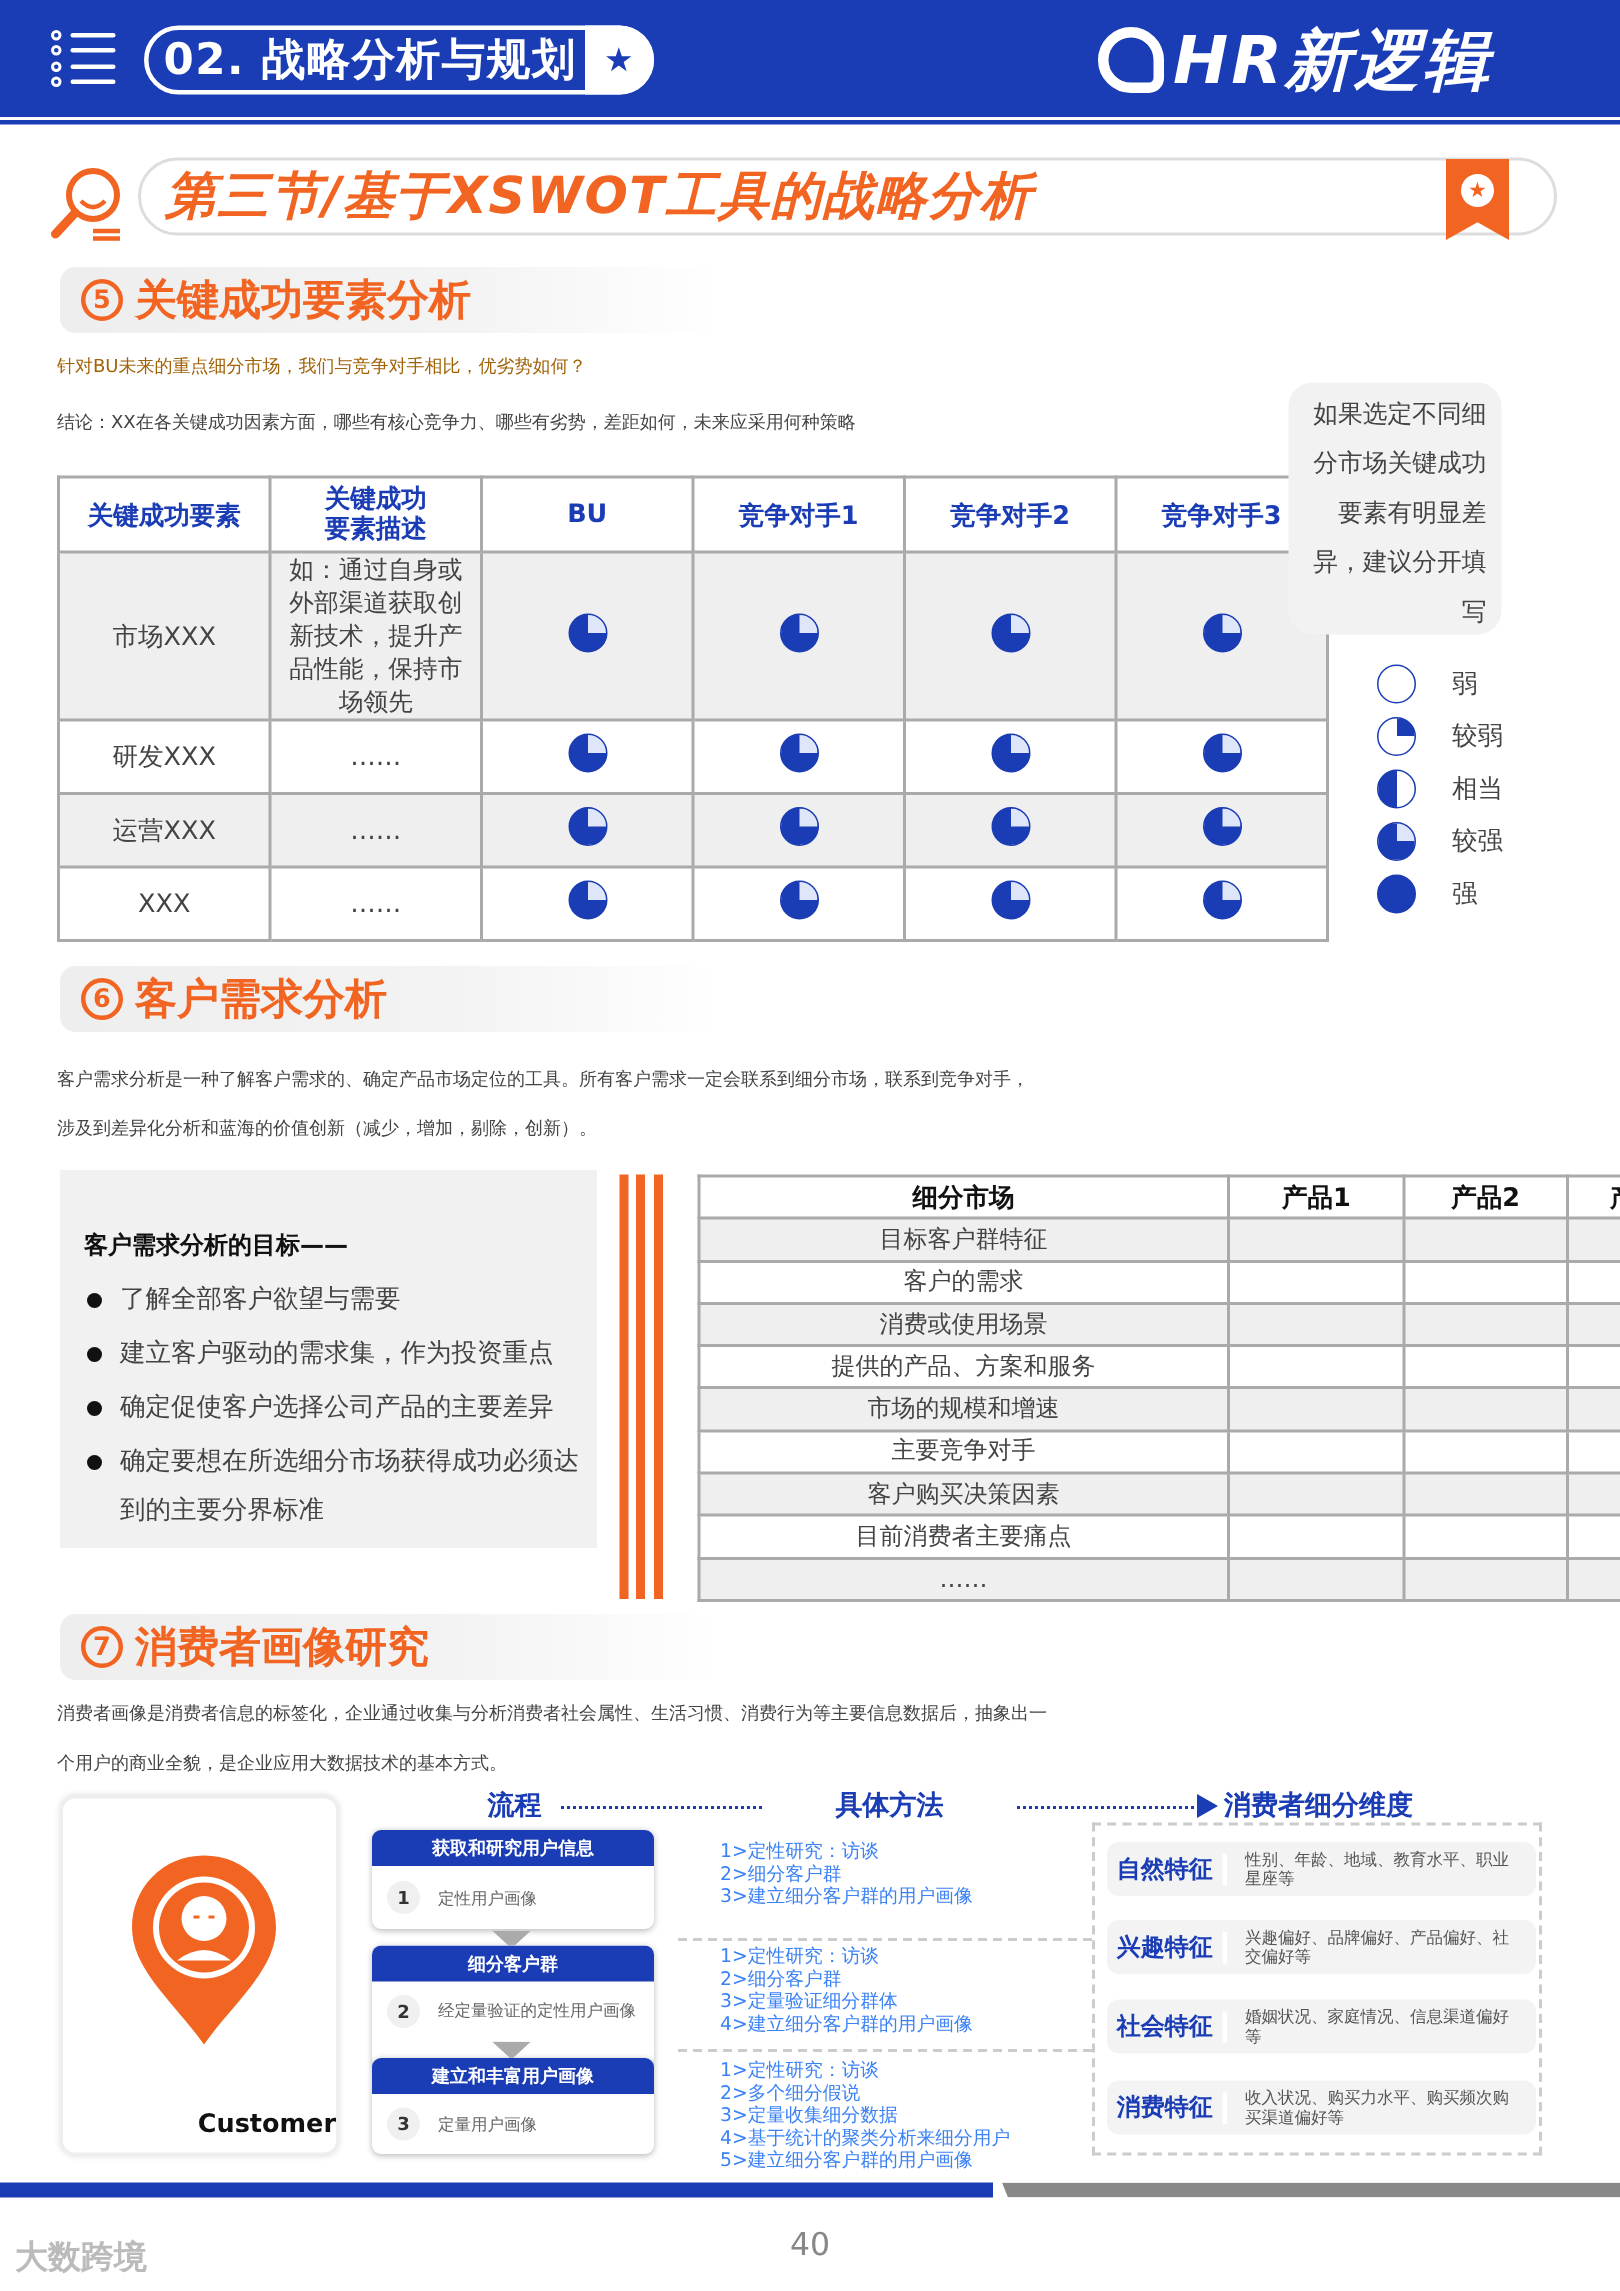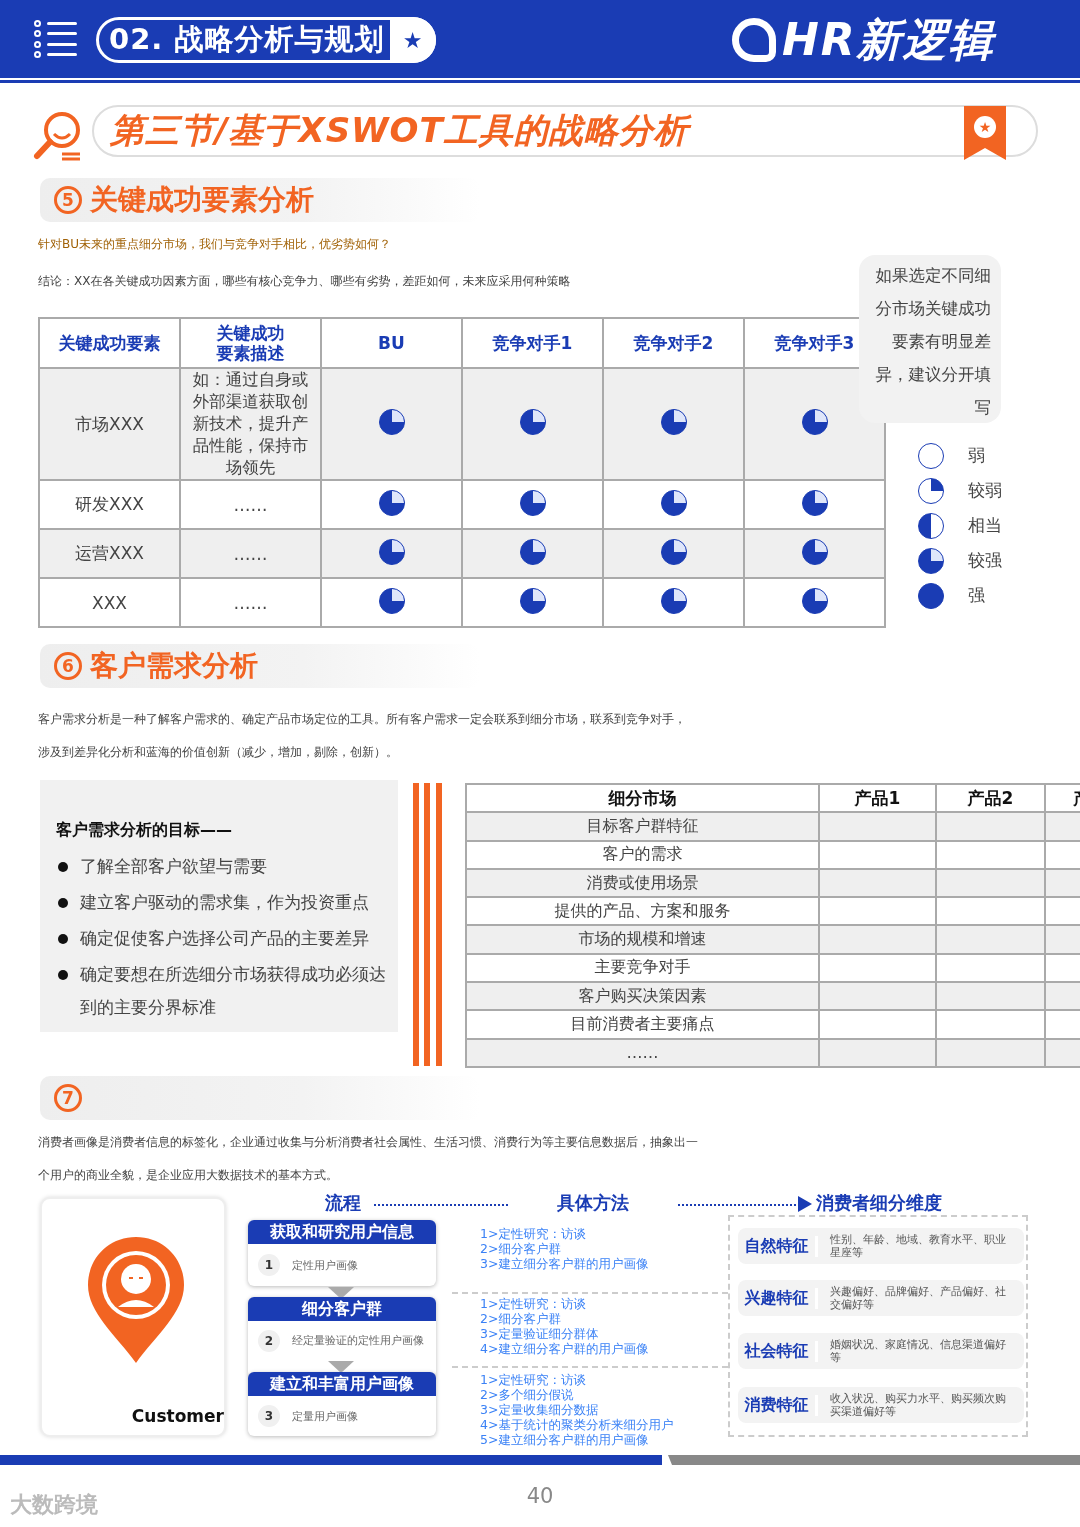--- a/index.html
+++ b/index.html
@@ -54,21 +54,21 @@
 .mkt td,.mkt th{border:2px solid #aaa;font-size:16px;color:#444;height:28.3px;text-align:center}
 .mkt th{font-weight:bold;color:#111;font-size:17px}
 .mkt tr.g td{background:#efefef}
 
 .cust-card{left:40px;top:1197px;width:186px;height:240px;border:2px solid #eee;border-radius:10px;background:#fff;box-shadow:0 0 4px #ddd}
 .pin{position:absolute;left:44px;top:36px;width:100px;height:130px}
 .cust-label{position:absolute;left:0;width:100%;top:207px;text-align:right;font-size:17px;font-weight:bold;color:#111}
 .col-title{font-size:18px;font-weight:bold;color:#1a3cb4;text-align:center}
 .dotline{border-top:2px dotted #1a3cb4;height:0}
 .step{left:248px;width:188px;border-radius:6px;background:#fff;box-shadow:0 1px 4px #bbb;overflow:hidden}
-.step .hd{background:#1a3cb4;color:#fff;font-size:16px;font-weight:bold;text-align:center;height:24px;line-height:24px}
+.step .hd{background:#1a3cb4;color:#fff;font-size:12px;font-weight:bold;text-align:center;height:24px;line-height:24px}
 .step .bd{display:flex;align-items:center;gap:12px;padding:0 10px;font-size:11px;color:#666}
 .step .n{width:22px;height:22px;border-radius:50%;background:#f0f0f0;display:flex;align-items:center;justify-content:center;font-weight:bold;color:#333;font-size:12px}
 .arrow-down{left:328px;width:26px;height:12px;background:#aaa;clip-path:polygon(0 0,100% 0,50% 100%)}
 .method{left:480px;font-size:12.5px;color:#3b82f6;line-height:15px}
 .dash-h{border-top:2px dashed #ccc;height:0}
 .dim-box{left:728px;top:1215px;width:300px;height:222px;border:2px dashed #ccc}
 .dim-row{left:738px;width:286px;height:36px;background:#f3f3f3;border-radius:8px;display:flex;align-items:center}
 .dim-row .k{width:80px;text-align:center;font-size:16px;font-weight:bold;color:#1a3cb4;border-right:3px solid #fff;margin-right:12px}
 .dim-row .v{font-size:11px;color:#555;line-height:13px;width:186px}
 
@@ -296,20 +296,21 @@
         <td>……</td>
         <td></td>
         <td></td>
         <td></td>
       </tr>
 </tbody>
   </table>
 
 <div class="abs subhead" style="left:40px;top:1076px">
   <span class="num">7</span>
+  <span>消费者画像研究</span>
 </div>
 <div class="abs body-text" style="left:38px;top:1126px;white-space:nowrap">消费者画像是消费者信息的标签化，企业通过收集与分析消费者社会属性、生活习惯、消费行为等主要信息数据后，抽象出一</div>
 <div class="abs body-text" style="left:38px;top:1159px;white-space:nowrap">个用户的商业全貌，是企业应用大数据技术的基本方式。</div>
 
 <div class="abs cust-card">
   <svg class="pin" viewBox="0 0 100 130">
     <path d="M50 2 C22 2 2 24 2 50 C2 78 30 100 50 128 C70 100 98 78 98 50 C98 24 78 2 50 2Z" fill="#f26422"></path>
     <circle cx="50" cy="50" r="34" fill="#fff"></circle>
     <circle cx="50" cy="50" r="30" fill="#f26422"></circle>
     <circle cx="50" cy="44" r="15" fill="#fff"></circle>

